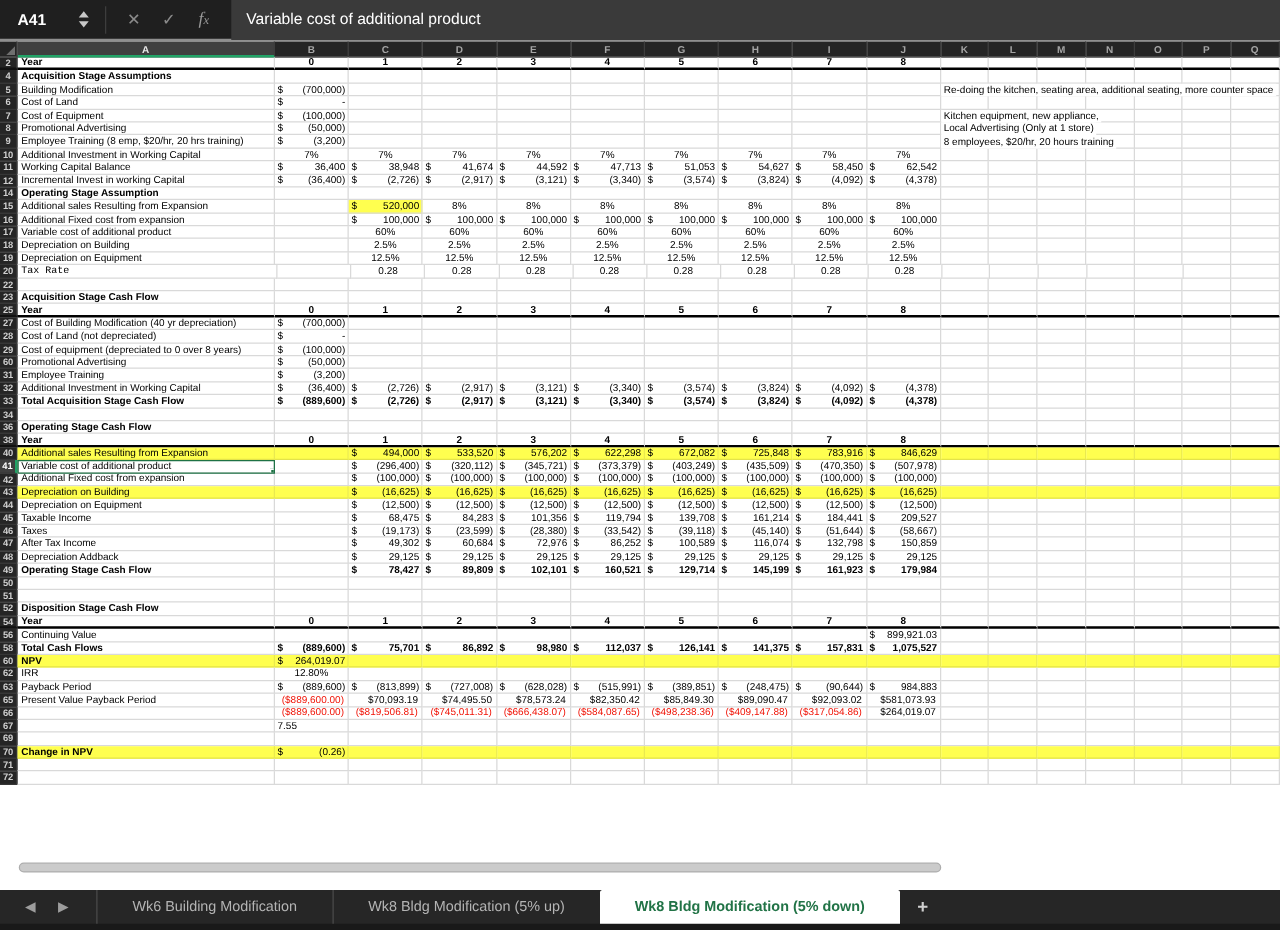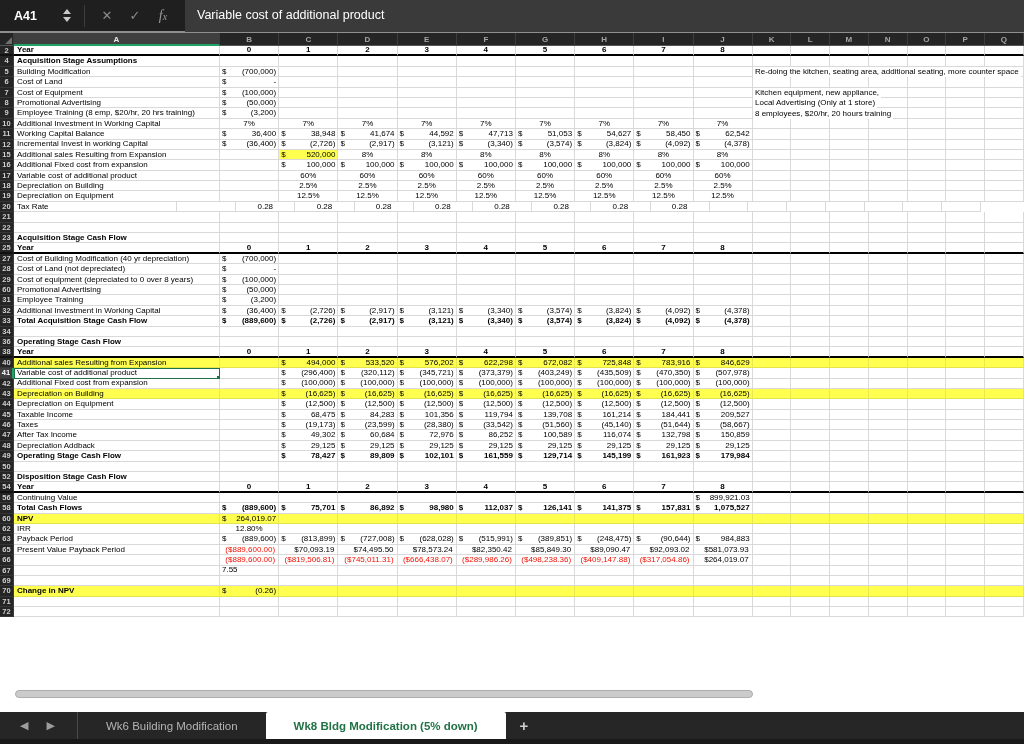--- a/index.html
+++ b/index.html
@@ -378,20 +378,40 @@
         </div>
         <div class="cell" style="width: 38.71px;"></div>
         <div class="cell" style="width: 38.71px;"></div>
         <div class="cell" style="width: 38.71px;"></div>
         <div class="cell" style="width: 38.71px;"></div>
         <div class="cell" style="width: 38.71px;"></div>
         <div class="cell" style="width: 38.71px;"></div>
         <div class="cell" style="width: 38.71px;"></div>
       </div>
       <div class="row">
+        <div class="rownum">14</div>
+        <div class="cell lab bold" style="width: 206px;">Operating Stage Assumption</div>
+        <div class="cell" style="width: 59.2px;"></div>
+        <div class="cell" style="width: 59.2px;"></div>
+        <div class="cell" style="width: 59.2px;"></div>
+        <div class="cell" style="width: 59.2px;"></div>
+        <div class="cell" style="width: 59.2px;"></div>
+        <div class="cell" style="width: 59.2px;"></div>
+        <div class="cell" style="width: 59.2px;"></div>
+        <div class="cell" style="width: 59.2px;"></div>
+        <div class="cell" style="width: 59.2px;"></div>
+        <div class="cell" style="width: 38.71px;"></div>
+        <div class="cell" style="width: 38.71px;"></div>
+        <div class="cell" style="width: 38.71px;"></div>
+        <div class="cell" style="width: 38.71px;"></div>
+        <div class="cell" style="width: 38.71px;"></div>
+        <div class="cell" style="width: 38.71px;"></div>
+        <div class="cell" style="width: 38.71px;"></div>
+      </div>
+      <div class="row">
         <div class="rownum">15</div>
         <div class="cell lab" style="width: 206px;">Additional sales Resulting from Expansion</div>
         <div class="cell" style="width: 59.2px;"></div>
         <div class="cell yfill money" style="width: 59.2px;">
           <span class="dv">$</span>
           <span>520,000</span>
         </div>
         <div class="cell ac" style="width: 59.2px;">8%</div>
         <div class="cell ac" style="width: 59.2px;">8%</div>
         <div class="cell ac" style="width: 59.2px;">8%</div>
@@ -506,50 +526,30 @@
         <div class="cell" style="width: 38.71px;"></div>
         <div class="cell" style="width: 38.71px;"></div>
         <div class="cell" style="width: 38.71px;"></div>
         <div class="cell" style="width: 38.71px;"></div>
         <div class="cell" style="width: 38.71px;"></div>
         <div class="cell" style="width: 38.71px;"></div>
         <div class="cell" style="width: 38.71px;"></div>
       </div>
       <div class="row">
         <div class="rownum">20</div>
-        <div class="cell lab" style="width: 163px;">Tax Rate</div>
+        <div class="cell lab" style="width: 209px; font-family: Liberation Mono, monospace;">Tax Rate</div>
         <div class="cell" style="width: 59.2px;"></div>
         <div class="cell ac" style="width: 59.2px;">0.28</div>
         <div class="cell ac" style="width: 59.2px;">0.28</div>
         <div class="cell ac" style="width: 59.2px;">0.28</div>
         <div class="cell ac" style="width: 59.2px;">0.28</div>
         <div class="cell ac" style="width: 59.2px;">0.28</div>
         <div class="cell ac" style="width: 59.2px;">0.28</div>
         <div class="cell ac" style="width: 59.2px;">0.28</div>
         <div class="cell ac" style="width: 59.2px;">0.28</div>
-        <div class="cell" style="width: 38.71px;"></div>
-        <div class="cell" style="width: 38.71px;"></div>
-        <div class="cell" style="width: 38.71px;"></div>
-        <div class="cell" style="width: 38.71px;"></div>
-        <div class="cell" style="width: 38.71px;"></div>
-        <div class="cell" style="width: 38.71px;"></div>
-        <div class="cell" style="width: 38.71px;"></div>
-      </div>
-      <div class="row">
-        <div class="rownum">21</div>
-        <div class="cell lab" style="width: 206px;"></div>
-        <div class="cell" style="width: 59.2px;"></div>
-        <div class="cell" style="width: 59.2px;"></div>
-        <div class="cell" style="width: 59.2px;"></div>
-        <div class="cell" style="width: 59.2px;"></div>
-        <div class="cell" style="width: 59.2px;"></div>
-        <div class="cell" style="width: 59.2px;"></div>
-        <div class="cell" style="width: 59.2px;"></div>
-        <div class="cell" style="width: 59.2px;"></div>
-        <div class="cell" style="width: 59.2px;"></div>
         <div class="cell" style="width: 38.71px;"></div>
         <div class="cell" style="width: 38.71px;"></div>
         <div class="cell" style="width: 38.71px;"></div>
         <div class="cell" style="width: 38.71px;"></div>
         <div class="cell" style="width: 38.71px;"></div>
         <div class="cell" style="width: 38.71px;"></div>
         <div class="cell" style="width: 38.71px;"></div>
       </div>
       <div class="row">
         <div class="rownum">22</div>
@@ -1159,21 +1159,21 @@
         <div class="cell money" style="width: 59.2px;">
           <span class="dv">$</span>
           <span>(28,380)</span>
         </div>
         <div class="cell money" style="width: 59.2px;">
           <span class="dv">$</span>
           <span>(33,542)</span>
         </div>
         <div class="cell money" style="width: 59.2px;">
           <span class="dv">$</span>
-          <span>(51,560)</span>
+          <span>(39,118)</span>
         </div>
         <div class="cell money" style="width: 59.2px;">
           <span class="dv">$</span>
           <span>(45,140)</span>
         </div>
         <div class="cell money" style="width: 59.2px;">
           <span class="dv">$</span>
           <span>(51,644)</span>
         </div>
         <div class="cell money" style="width: 59.2px;">
@@ -1287,21 +1287,21 @@
         <div class="cell bold money" style="width: 59.2px;">
           <span class="dv">$</span>
           <span>89,809</span>
         </div>
         <div class="cell bold money" style="width: 59.2px;">
           <span class="dv">$</span>
           <span>102,101</span>
         </div>
         <div class="cell bold money" style="width: 59.2px;">
           <span class="dv">$</span>
-          <span>161,559</span>
+          <span>160,521</span>
         </div>
         <div class="cell bold money" style="width: 59.2px;">
           <span class="dv">$</span>
           <span>129,714</span>
         </div>
         <div class="cell bold money" style="width: 59.2px;">
           <span class="dv">$</span>
           <span>145,199</span>
         </div>
         <div class="cell bold money" style="width: 59.2px;">
@@ -1315,20 +1315,40 @@
         <div class="cell" style="width: 38.71px;"></div>
         <div class="cell" style="width: 38.71px;"></div>
         <div class="cell" style="width: 38.71px;"></div>
         <div class="cell" style="width: 38.71px;"></div>
         <div class="cell" style="width: 38.71px;"></div>
         <div class="cell" style="width: 38.71px;"></div>
         <div class="cell" style="width: 38.71px;"></div>
       </div>
       <div class="row">
         <div class="rownum">50</div>
+        <div class="cell lab" style="width: 206px;"></div>
+        <div class="cell" style="width: 59.2px;"></div>
+        <div class="cell" style="width: 59.2px;"></div>
+        <div class="cell" style="width: 59.2px;"></div>
+        <div class="cell" style="width: 59.2px;"></div>
+        <div class="cell" style="width: 59.2px;"></div>
+        <div class="cell" style="width: 59.2px;"></div>
+        <div class="cell" style="width: 59.2px;"></div>
+        <div class="cell" style="width: 59.2px;"></div>
+        <div class="cell" style="width: 59.2px;"></div>
+        <div class="cell" style="width: 38.71px;"></div>
+        <div class="cell" style="width: 38.71px;"></div>
+        <div class="cell" style="width: 38.71px;"></div>
+        <div class="cell" style="width: 38.71px;"></div>
+        <div class="cell" style="width: 38.71px;"></div>
+        <div class="cell" style="width: 38.71px;"></div>
+        <div class="cell" style="width: 38.71px;"></div>
+      </div>
+      <div class="row">
+        <div class="rownum">51</div>
         <div class="cell lab" style="width: 206px;"></div>
         <div class="cell" style="width: 59.2px;"></div>
         <div class="cell" style="width: 59.2px;"></div>
         <div class="cell" style="width: 59.2px;"></div>
         <div class="cell" style="width: 59.2px;"></div>
         <div class="cell" style="width: 59.2px;"></div>
         <div class="cell" style="width: 59.2px;"></div>
         <div class="cell" style="width: 59.2px;"></div>
         <div class="cell" style="width: 59.2px;"></div>
         <div class="cell" style="width: 59.2px;"></div>
@@ -1560,21 +1580,21 @@
         <div class="cell" style="width: 38.71px;"></div>
         <div class="cell" style="width: 38.71px;"></div>
       </div>
       <div class="row">
         <div class="rownum">66</div>
         <div class="cell lab" style="width: 206px;"></div>
         <div class="cell red ar" style="width: 59.2px;">($889,600.00)</div>
         <div class="cell red ar" style="width: 59.2px;">($819,506.81)</div>
         <div class="cell red ar" style="width: 59.2px;">($745,011.31)</div>
         <div class="cell red ar" style="width: 59.2px;">($666,438.07)</div>
-        <div class="cell red ar" style="width: 59.2px;">($289,986.26)</div>
+        <div class="cell red ar" style="width: 59.2px;">($584,087.65)</div>
         <div class="cell red ar" style="width: 59.2px;">($498,238.36)</div>
         <div class="cell red ar" style="width: 59.2px;">($409,147.88)</div>
         <div class="cell red ar" style="width: 59.2px;">($317,054.86)</div>
         <div class="cell ar" style="width: 59.2px;">$264,019.07</div>
         <div class="cell" style="width: 38.71px;"></div>
         <div class="cell" style="width: 38.71px;"></div>
         <div class="cell" style="width: 38.71px;"></div>
         <div class="cell" style="width: 38.71px;"></div>
         <div class="cell" style="width: 38.71px;"></div>
         <div class="cell" style="width: 38.71px;"></div>
@@ -1687,18 +1707,19 @@
 
   <div class="hscroll"></div>
 
   <div class="tabbar">
     <div class="tabnav">
       <span class="navarrow">◀</span>
       <span class="navarrow">▶</span>
     </div>
     <div style="display:flex;" id="tabs">
         <div class="tab">Wk6 Building Modification</div>
+        <div class="tab">Wk8 Bldg Modification (5% up)</div>
         <div class="tab active">Wk8 Bldg Modification (5% down)</div>
       </div>
     <div class="addtab">+</div>
   </div>
 
 </div>
 
 </body></html>

